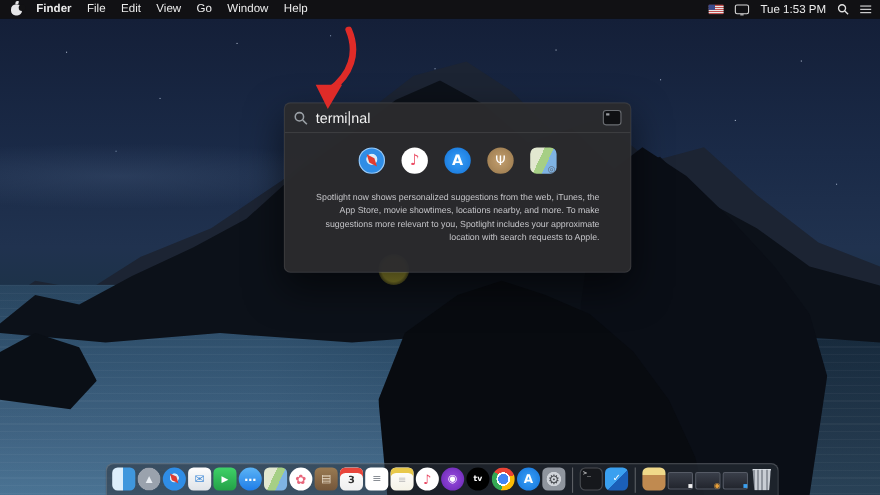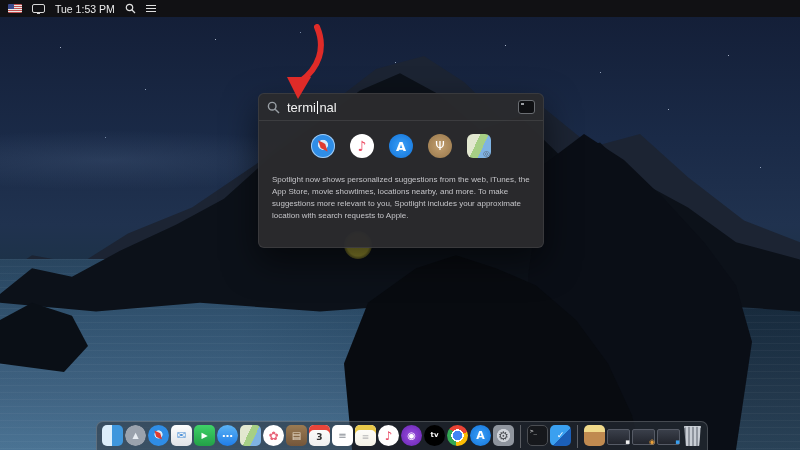--- a/index.html
+++ b/index.html
@@ -48,40 +48,40 @@
   .mb-search svg, .sp-search svg { display:block; }
   .mb-list { display:flex; flex-direction:column; gap:2px; }
   .mb-list i { width:10px; height:1px; background:#e0e0e0; }
 
   
   .arrow { position:absolute; left:270px; top:24px; z-index:7; }
   .click-dot { position:absolute; left:344px; top:231px; width:28px; height:28px; border-radius:50%; z-index:4;
     background:radial-gradient(circle, rgba(205,193,55,.68) 0 55%, rgba(160,150,40,.45) 70%, transparent 74%); }
 
   
-  .spotlight { position:absolute; left:258px; top:93px; width:286px; z-index:5;
+  .spotlight { position:absolute; left:258px; top:93px; width:316px; z-index:5;
     background:rgba(42,42,45,.97); border-radius:6px; border:1px solid rgba(255,255,255,.08);
     box-shadow:0 14px 34px rgba(0,0,0,.55); padding-bottom:9px; }
   .sp-search { display:flex; align-items:center; gap:7px; height:26px; padding:0 8px; }
   .sp-query { color:#f2f2f2; font-size:13px; display:flex; align-items:center; }
   .caret { display:inline-block; width:1.5px; height:13px; background:#fff; margin:0 1px; }
   .sp-result-icon { margin-left:auto; width:17px; height:14px; background:#0f1013; border:1px solid #6a6d72; border-radius:3px; position:relative; }
   .sp-result-icon span { position:absolute; left:2px; top:2px; width:3px; height:2px; background:#9a9da2; }
   .sp-divider { height:1px; background:rgba(255,255,255,.09); }
   .sp-icons { display:flex; justify-content:center; gap:15px; margin:13px 0 10px; }
   .sp-ic { width:24px; height:24px; border-radius:50%; display:flex; align-items:center; justify-content:center; position:relative; }
   .sp-ic .g { font-family:"DejaVu Sans",sans-serif; line-height:1; }
   .sp-safari { background:radial-gradient(circle at 50% 45%, #d8ecfa 0 26%, #2f8de6 30% 100%); box-shadow:inset 0 0 0 1px rgba(255,255,255,.55); }
   .sp-safari .g { color:#e03c30; font-size:8px; transform:rotate(-40deg) scale(1,2.4); }
   .sp-music { background:#fff; } .sp-music .g { color:#ec4a62; font-size:14px; }
   .sp-appstore { background:radial-gradient(circle,#3aa0f8,#1272d8); } .sp-appstore .g { color:#fff; font-weight:bold; font-size:13px; }
   .sp-food { background:radial-gradient(circle,#c4a070,#96764a); } .sp-food .g { color:#fff; font-size:12px; }
   .sp-maps { border-radius:6px; background:linear-gradient(115deg,#e2e8d0 0 38%,#a6cf85 38% 62%,#7fb3e3 62%); }
   .sp-maps .g { position:absolute; right:1px; bottom:0; font-size:8px; color:#5a6270; }
-  .sp-desc { width:258px; margin:16px auto; text-align:left; font-size:8px; line-height:1.5; color:#c4c4c8; }
+  .sp-desc { width:258px; margin:16px auto; text-align:right; font-size:8px; line-height:1.5; color:#c4c4c8; }
   .sp-foot { text-align:center; font-size:8px; color:#c4c4c8; margin-top:9px; }
   .sp-link { color:#4da2ff; text-decoration:none; cursor:pointer; }
 
   
   .dock { position:absolute; left:96px; top:421px; width:612px; height:29px; z-index:8;
     background:rgba(46,52,62,.55); border:1px solid rgba(255,255,255,.18); border-bottom:none;
     border-radius:7px 7px 0 0; }
   .dock-items { display:flex; align-items:flex-start; gap:2px; padding:3px 5px 0; }
   .di { width:21px; height:21px; border-radius:5px; flex:0 0 auto; position:relative;
     display:flex; align-items:center; justify-content:center; cursor:pointer; }
@@ -135,20 +135,33 @@
   <div class="haze"></div>
   <div class="layer ridge-far"></div>
   <div class="sea"></div>
   <div class="layer island-mid"></div>
   <div class="layer cliff-right"></div>
   <div class="layer rock-center"></div>
   <div class="layer rock-left"></div>
 </div>
 
 <div class="menubar">
+  <div class="mb-left">
+    <span class="apple"></span>
+    <div class="mb-items">
+
+    <span class="mb-item mb-finder">Finder</span>
+        <span class="mb-item mb-file">File</span>
+        <span class="mb-item mb-edit">Edit</span>
+        <span class="mb-item mb-view">View</span>
+        <span class="mb-item mb-go">Go</span>
+        <span class="mb-item mb-window">Window</span>
+        <span class="mb-item mb-help">Help</span>
+      </div>
+  </div>
   <div class="mb-right">
     <span class="flag"></span>
     <span class="display-ic"></span>
     <span class="clock">Tue 1:53 PM</span>
     <span class="mb-search">
       <svg width="11" height="11" viewBox="0 0 11 11">
           <circle cx="4.5" cy="4.5" r="3.2" fill="none" stroke="#e0e0e0" stroke-width="1.2"></circle>
           <line x1="7" y1="7" x2="10" y2="10" stroke="#e0e0e0" stroke-width="1.2"></line>
         </svg>
     </span>

